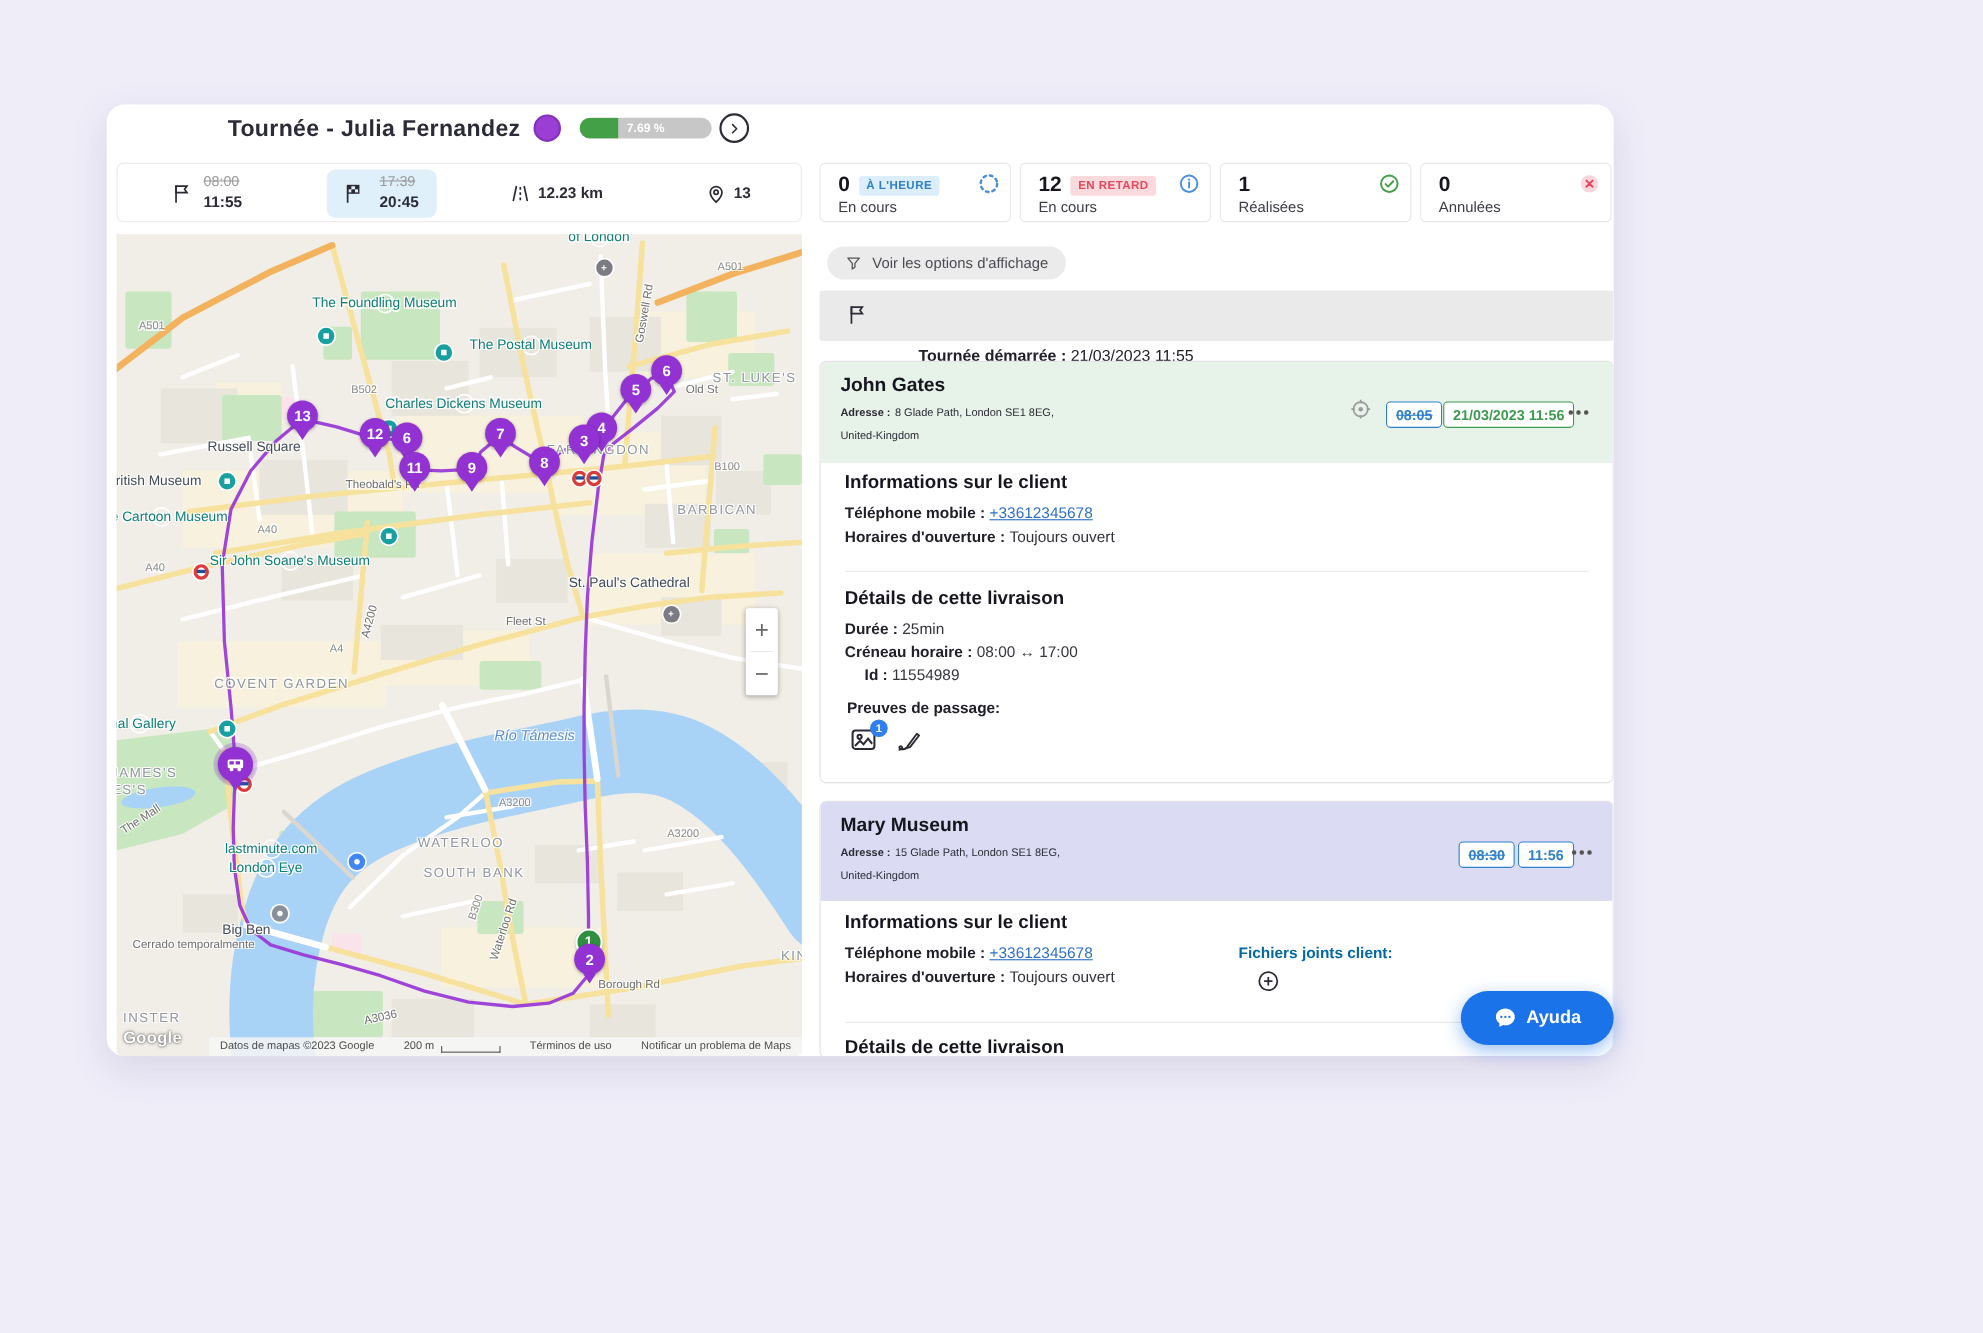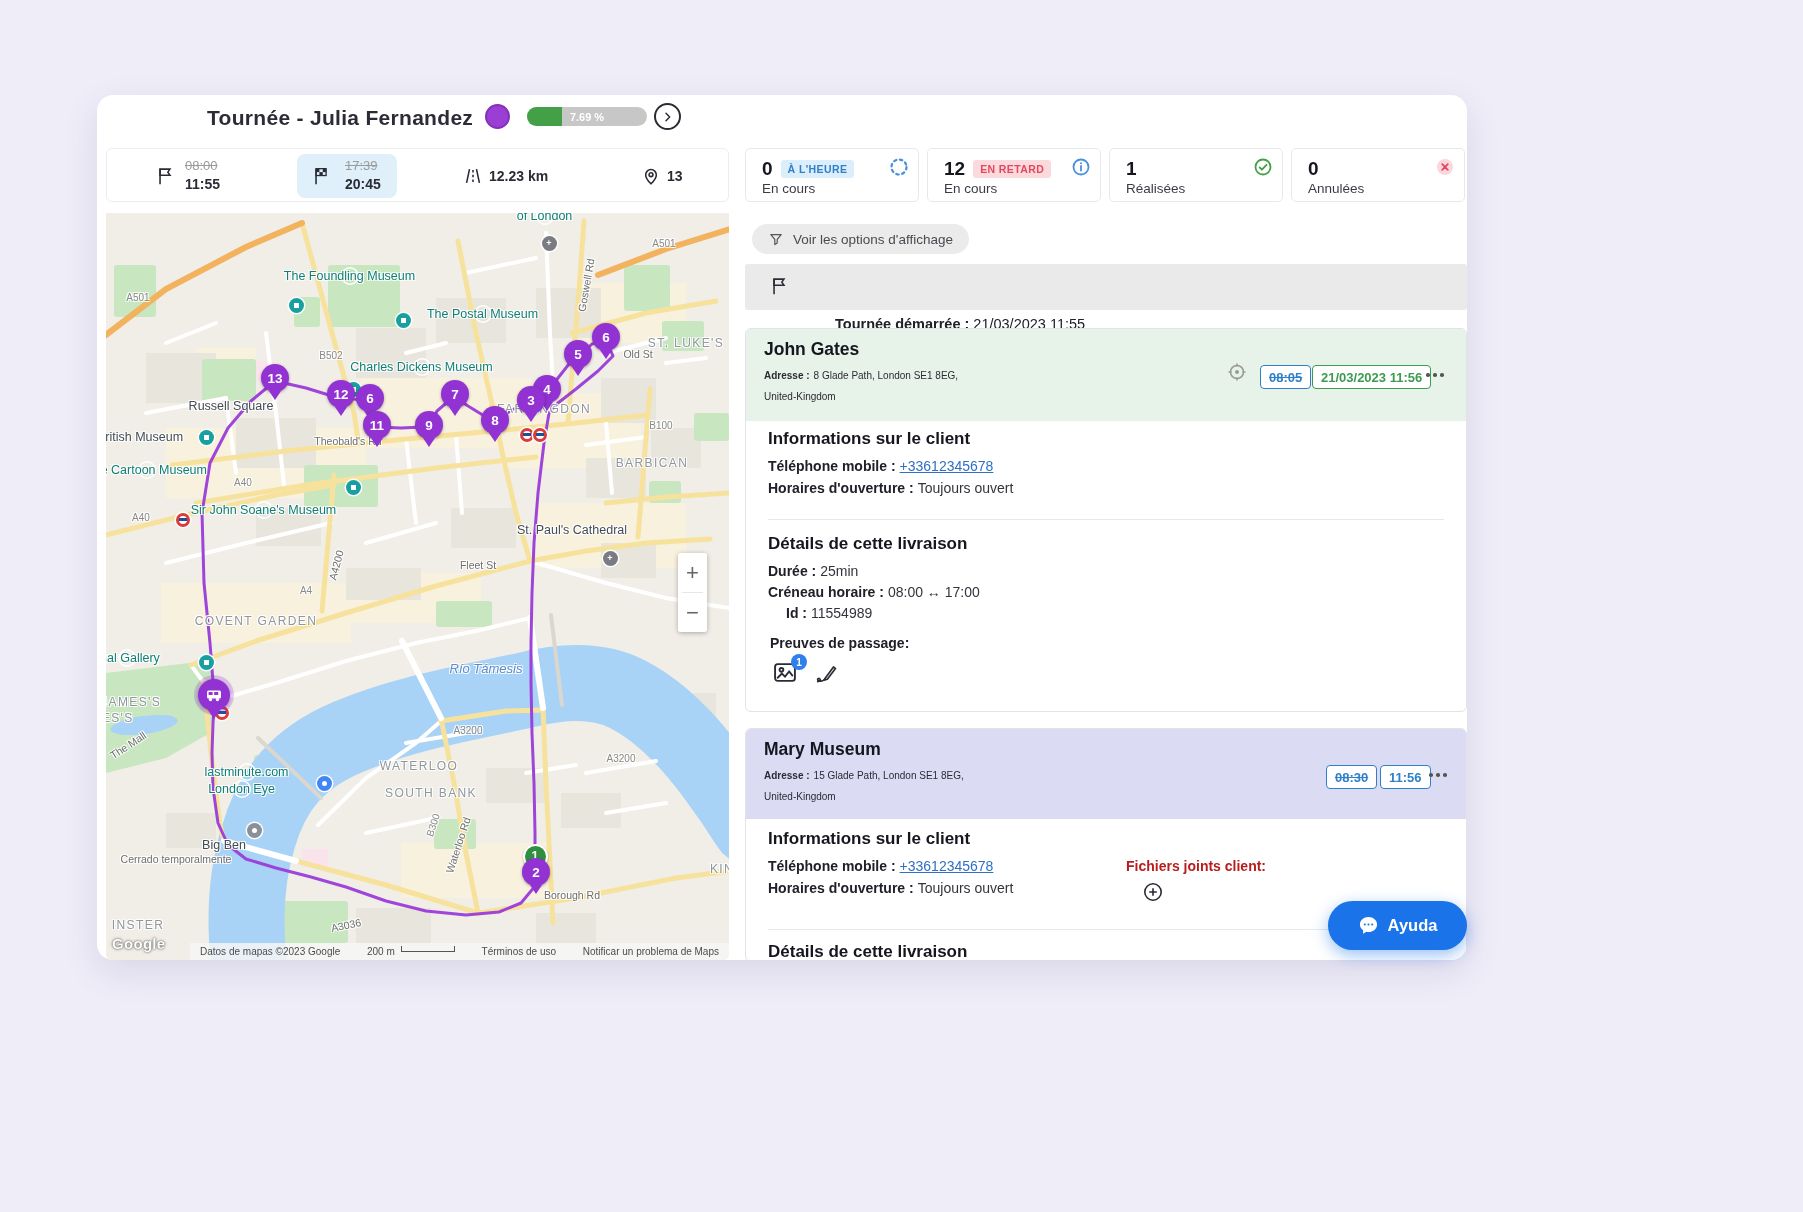--- a/index.html
+++ b/index.html
@@ -108,21 +108,21 @@
     border:2px solid #fff;display:flex;align-items:center;justify-content:center;color:#fff;font-size:12.5px;font-weight:700;
     box-shadow:0 1px 2px rgba(0,0,0,.3);}
   .zoom{position:absolute;left:572px;top:340px;width:29px;background:#fff;border-radius:3px;box-shadow:0 1px 5px rgba(0,0,0,.3);overflow:hidden;}
   .zoom button{width:29px;height:39px;border:none;background:#fff;color:#666;font-size:22px;font-weight:500;cursor:pointer;
     display:flex;align-items:center;justify-content:center;font-family:inherit;padding:0;}
   .zoom .zdiv{height:1px;background:#e6e6e6;margin:0 4px;}
   .gmap-logo{position:absolute;left:6px;bottom:8px;font-size:15px;font-weight:700;color:#fff;letter-spacing:.3px;
     text-shadow:0 0 3px rgba(60,60,60,.75),0 0 1px rgba(60,60,60,.9);}
   .map-attrib{position:absolute;left:84px;right:0;bottom:0;height:17px;background:rgba(246,246,246,.85);
     display:flex;align-items:center;justify-content:space-between;padding:0 10px;font-size:10px;color:#4c4c4c;white-space:nowrap;}
-  .scale-wrap{display:flex;align-items:flex-start;gap:6px;}
+  .scale-wrap{display:flex;align-items:flex-end;gap:6px;}
   .scale-bar{width:54px;height:6px;border-left:1.5px solid #555;border-right:1.5px solid #555;border-bottom:1.5px solid #555;}
 
   
   .help-btn{position:absolute;left:1328px;top:901px;width:139px;height:49px;border:none;border-radius:26px;background:#1a73e8;
     color:#fff;display:flex;align-items:center;justify-content:center;gap:9px;font-size:16.5px;font-weight:700;font-family:inherit;
     cursor:pointer;box-shadow:0 5px 16px rgba(26,115,232,.45);}
 
   svg{display:block;}
 </style>
 </head>
@@ -588,21 +588,21 @@
           <span></span>
         </span>
     </div>
     <h3 class="sec-title" style="top:100px;margin:0;">Informations sur le client</h3>
     <div class="field" style="top:129px;">
       <b>Téléphone mobile :</b><a>+33612345678</a>
     </div>
     <div class="field" style="top:151px;">
       <b>Horaires d'ouverture :</b><span>Toujours ouvert</span>
     </div>
-    <div class="field" style="left:380px;top:129px;font-weight:700;color:#b91c1c;">Fichiers joints client:</div>
+    <div class="field" style="left:380px;top:129px;font-weight:700;color:#0369a1;">Fichiers joints client:</div>
     <span class="abs" style="left:396px;top:152px;width:22px;height:22px;">
       <svg width="22" height="22" viewBox="0 0 22 22" fill="none" stroke="#2b2b35" stroke-width="1.6">
           <circle cx="11" cy="11" r="8.2"></circle>
           <path d="M11 7.2v7.6M7.2 11h7.6"></path>
         </svg>
     </span>
     <div class="divider" style="top:200px;"></div>
     <h3 class="sec-title" style="top:213px;margin:0;">Détails de cette livraison</h3>
   </article>
 

